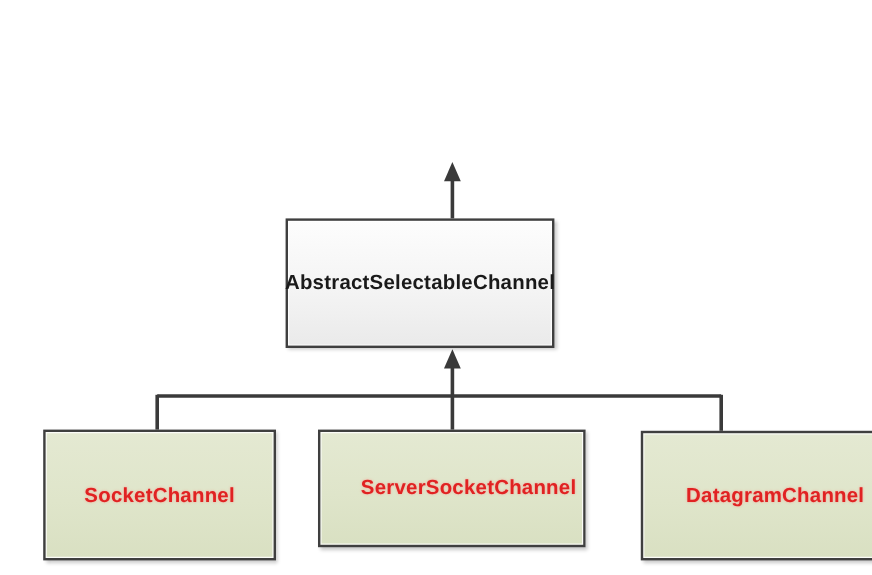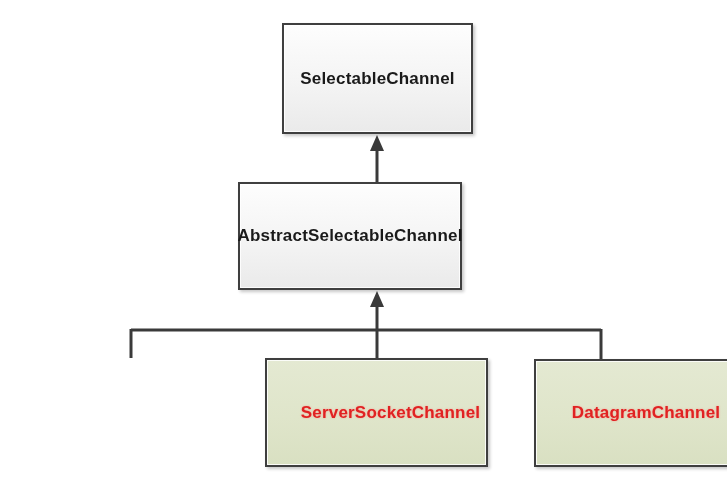--- a/index.html
+++ b/index.html
@@ -33,21 +33,21 @@
     color: #1a1a1a;
   }
   .node-child {
     background: linear-gradient(180deg, #e4e9d2 0%, #dfe5ca 55%, #d9e0c2 100%);
     color: #e02222;
     text-shadow: 0 0 2px rgba(248,150,140,0.9);
   }
   #node-selectable        { left: 282px; top: 23px;  width: 191px; height: 111px; }
   #node-abstract          { left: 238px; top: 182px; width: 224px; height: 108px; }
   #node-socket            { left: 36px;  top: 358px; width: 194px; height: 109px; }
-  #node-server-socket     { left: 265px; top: 358px; width: 223px; height: 109px; padding-left: 28px; }
+  #node-server-socket     { left: 265px; top: 358px; width: 223px; height: 98px; padding-left: 28px; }
   #node-datagram          { left: 534px; top: 359px; width: 224px; height: 108px; }
   .connector-layer {
     position: absolute;
     left: 0; top: 0;
     width: 727px;
     height: 479px;
     pointer-events: none;
   }
 </style>
 </head>
@@ -67,28 +67,28 @@
       <polygon points="377,291 370,307 384,307" fill="#3a3a3a"></polygon>
     </g>
 
     <g>
       <line x1="131" y1="330" x2="601" y2="330" stroke="#3a3a3a" stroke-width="3"></line>
       <line x1="131" y1="329" x2="131" y2="358" stroke="#3a3a3a" stroke-width="3"></line>
       <line x1="601" y1="329" x2="601" y2="359" stroke="#3a3a3a" stroke-width="3"></line>
     </g>
   </svg>
 
-  <div class="node node-parent" id="node-selectable">
-    <span>SelectableChannel</span>
-  </div>
 
   <div class="node node-parent" id="node-abstract">
     <span>AbstractSelectableChannel</span>
   </div>
 
+  <div class="node node-child" id="node-socket">
+    <span>SocketChannel</span>
+  </div>
 
   <div class="node node-child" id="node-server-socket">
     <span>ServerSocketChannel</span>
   </div>
 
   <div class="node node-child" id="node-datagram">
     <span>DatagramChannel</span>
   </div>
 
 </div>

